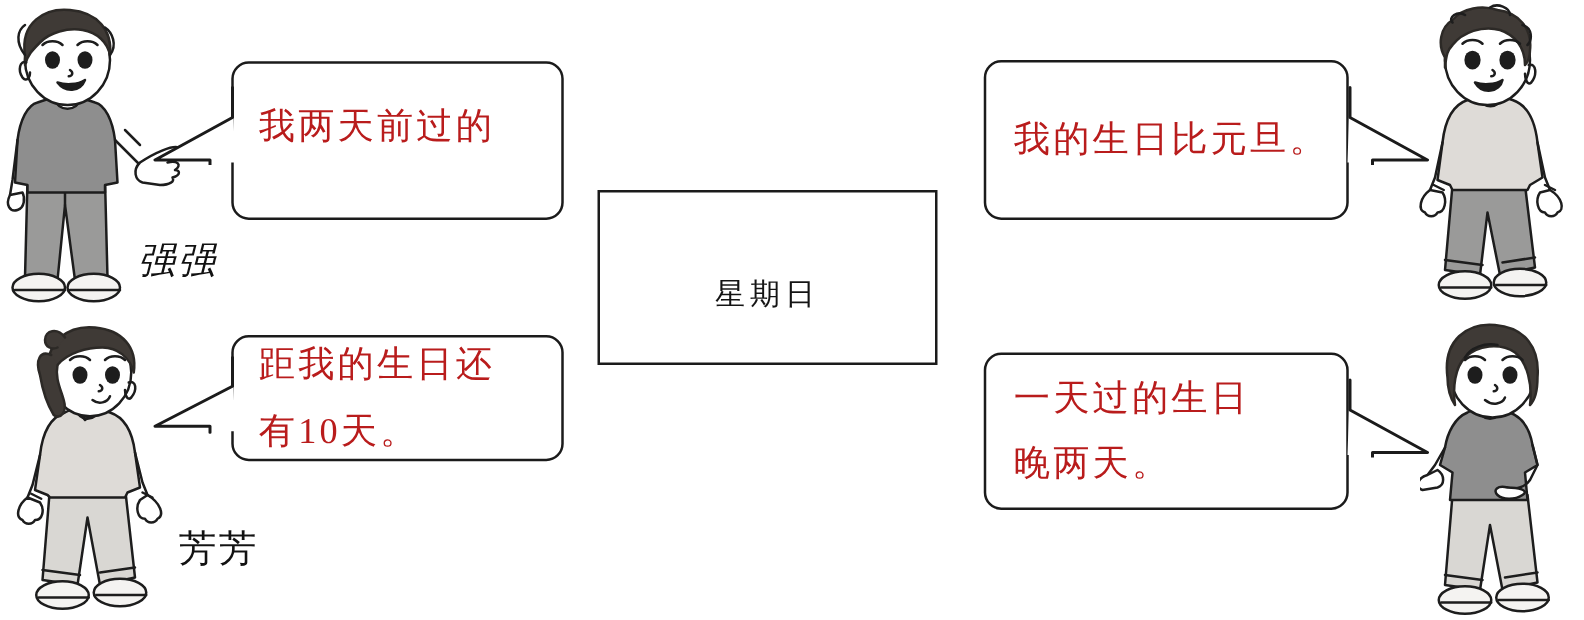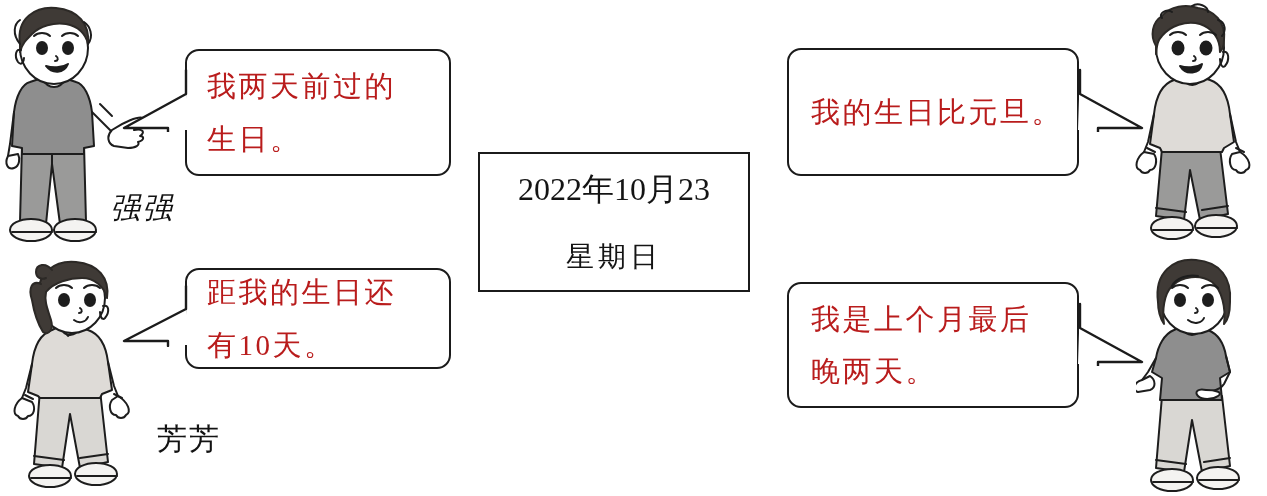--- a/index.html
+++ b/index.html
@@ -46,21 +46,21 @@
     border:2.4px solid #1b1b1b;
     background:#fff;
     display:flex;flex-direction:column;
     align-items:center;justify-content:center;
     z-index:4;
   }
   .calendar .date{
     font-size:32px;color:#141414;letter-spacing:0px;white-space:nowrap;
   }
   .calendar .weekday{
-    font-size:28px;color:#141414;letter-spacing:4px;white-space:nowrap;
+    font-size:24px;color:#141414;letter-spacing:4px;white-space:nowrap;
     margin-top:26px;
   }
 
   
   .name{
     position:absolute;
     font-size:30px;
     letter-spacing:2px;
     color:#121212;
     white-space:nowrap;
@@ -110,21 +110,20 @@
         <path d="M62 32 C66 28 74 28 78 32"></path>
 
         <path d="M56 52 C59 54 58 57 55 57"></path>
         <path d="M46 62 C52 70 64 70 68 60 C62 64 52 64 46 62 Z" fill="#1d1d1d"></path>
       </g>
     </svg>
   </div>
 
   <div class="bubble left-tail" style="left:185px;top:49px;width:266px;height:127px;">
     <div class="line l1">我两天前过的</div>
-    <div class="line l2">生日。</div>
   </div>
   <div class="tail" style="left:118px;top:66px;width:74px;height:66px;">
     <svg width="74" height="66" viewBox="0 0 74 66" xmlns="http://www.w3.org/2000/svg">
       <path d="M68 2 L68 28 L6 62 L50 62 L50 64 L70 64" fill="#ffffff" stroke="none"></path>
       <path d="M68 4 L68 28 L6 62 L50 62 L50 66" fill="none" stroke="#1b1b1b" stroke-width="2.4" stroke-linecap="round" stroke-linejoin="round"></path>
     </svg>
   </div>
   <div class="name" style="left:110px;top:188px;font-style:italic;">强强</div>
 
   <div class="figure" style="left:8px;top:258px;width:145px;height:238px;">
@@ -171,24 +170,23 @@
   <div class="bubble left-tail" style="left:185px;top:268px;width:266px;height:101px;">
     <div class="line l1">距我的生日还</div>
     <div class="line l2">有10天。</div>
   </div>
   <div class="tail" style="left:118px;top:283px;width:74px;height:64px;">
     <svg width="74" height="64" viewBox="0 0 74 64" xmlns="http://www.w3.org/2000/svg">
       <path d="M68 2 L68 26 L6 58 L50 58 L50 62 L70 62" fill="#ffffff" stroke="none"></path>
       <path d="M68 3 L68 26 L6 58 L50 58 L50 63" fill="none" stroke="#1b1b1b" stroke-width="2.4" stroke-linecap="round" stroke-linejoin="round"></path>
     </svg>
   </div>
-  <div class="name" style="left:157px;top:419px;">芳芳</div>
+  <div class="name" style="left:143px;top:419px;">芳芳</div>
 
   <div class="calendar" style="left:478px;top:152px;width:272px;height:140px;">
-    <div class="date">2022年10月23</div>
     <div class="weekday">星期日</div>
   </div>
 
   <div class="bubble right-tail" style="left:787px;top:48px;width:292px;height:128px;">
     <div class="line l2">我的生日比元旦。</div>
   </div>
   <div class="tail" style="left:1074px;top:66px;width:74px;height:66px;">
     <svg width="74" height="66" viewBox="0 0 74 66" xmlns="http://www.w3.org/2000/svg">
       <path d="M6 2 L6 28 L68 62 L24 62 L24 64 L4 64" fill="#ffffff" stroke="none"></path>
       <path d="M6 4 L6 28 L68 62 L24 62 L24 66" fill="none" stroke="#1b1b1b" stroke-width="2.4" stroke-linecap="round" stroke-linejoin="round"></path>
@@ -229,21 +227,21 @@
         <path d="M38 33 C42 29 50 29 54 33"></path>
         <path d="M68 33 C72 29 80 29 84 33"></path>
 
         <path d="M62 54 C65 56 64 59 61 59"></path>
         <path d="M48 64 C54 74 68 72 70 62 C64 66 54 66 48 64 Z" fill="#1d1d1d"></path>
       </g>
     </svg>
   </div>
 
   <div class="bubble right-tail" style="left:787px;top:282px;width:292px;height:126px;">
-    <div class="line l1">我是上个月最后</div>
+    <div class="line l1">一天过的生日</div>
     <div class="line l2">晚两天。</div>
   </div>
   <div class="tail" style="left:1074px;top:300px;width:74px;height:66px;">
     <svg width="74" height="66" viewBox="0 0 74 66" xmlns="http://www.w3.org/2000/svg">
       <path d="M6 2 L6 28 L68 62 L24 62 L24 64 L4 64" fill="#ffffff" stroke="none"></path>
       <path d="M6 4 L6 28 L68 62 L24 62 L24 66" fill="none" stroke="#1b1b1b" stroke-width="2.4" stroke-linecap="round" stroke-linejoin="round"></path>
     </svg>
   </div>
 
   <div class="figure" style="left:1136px;top:256px;width:131px;height:240px;">

